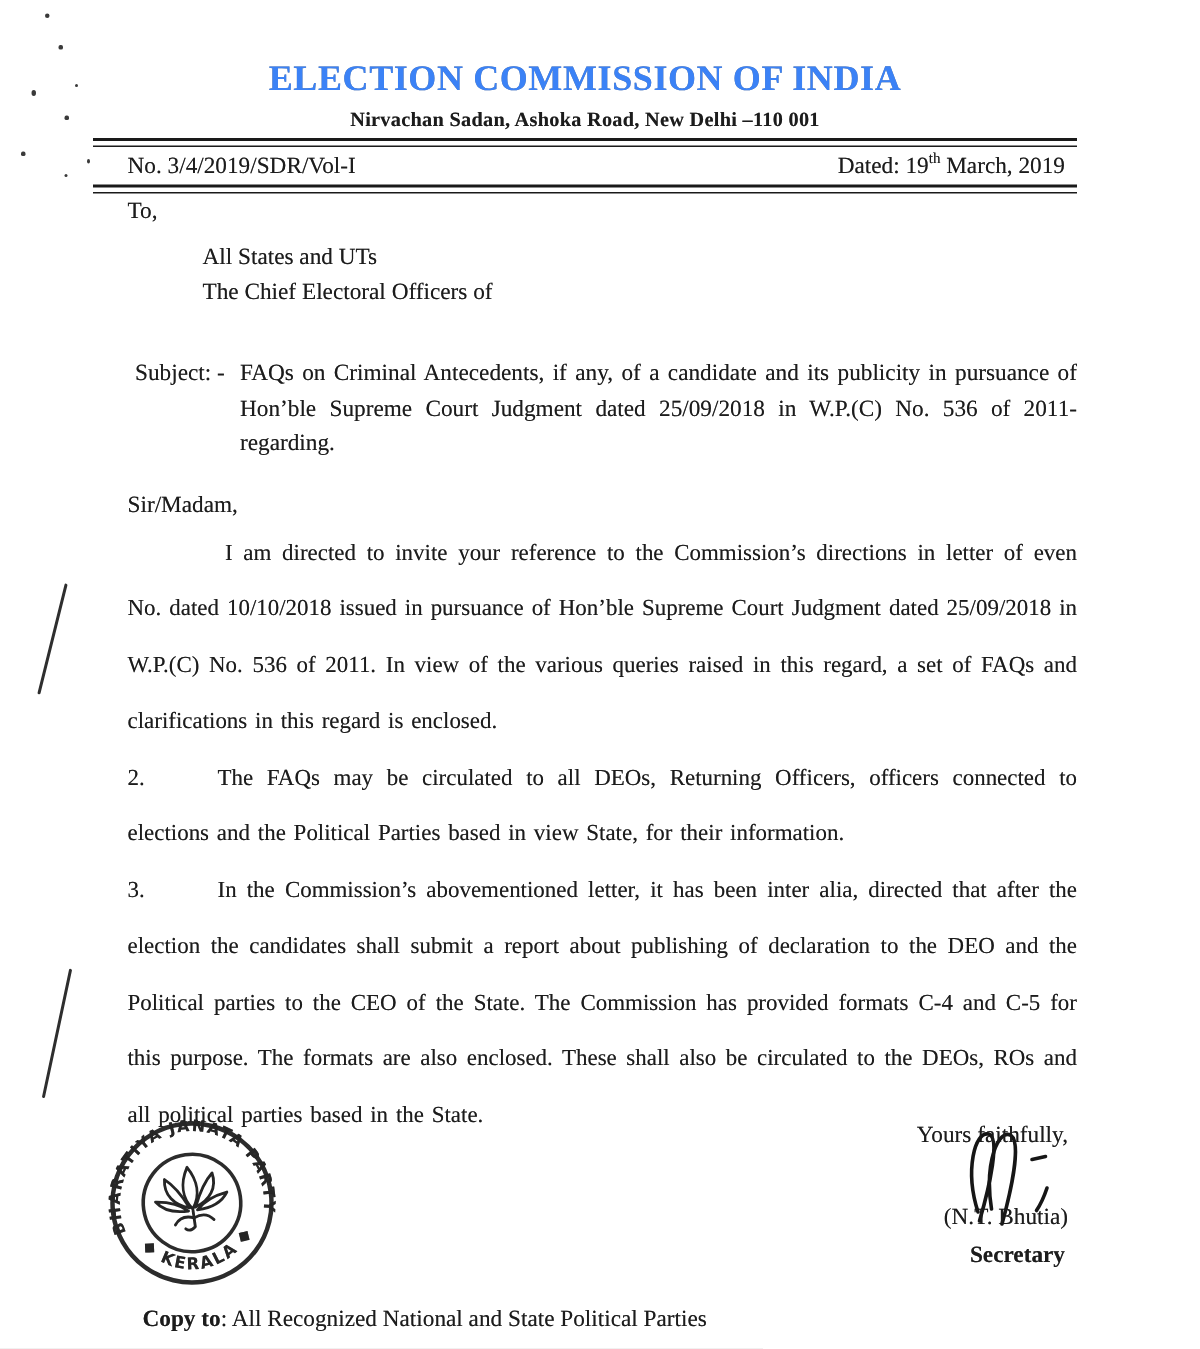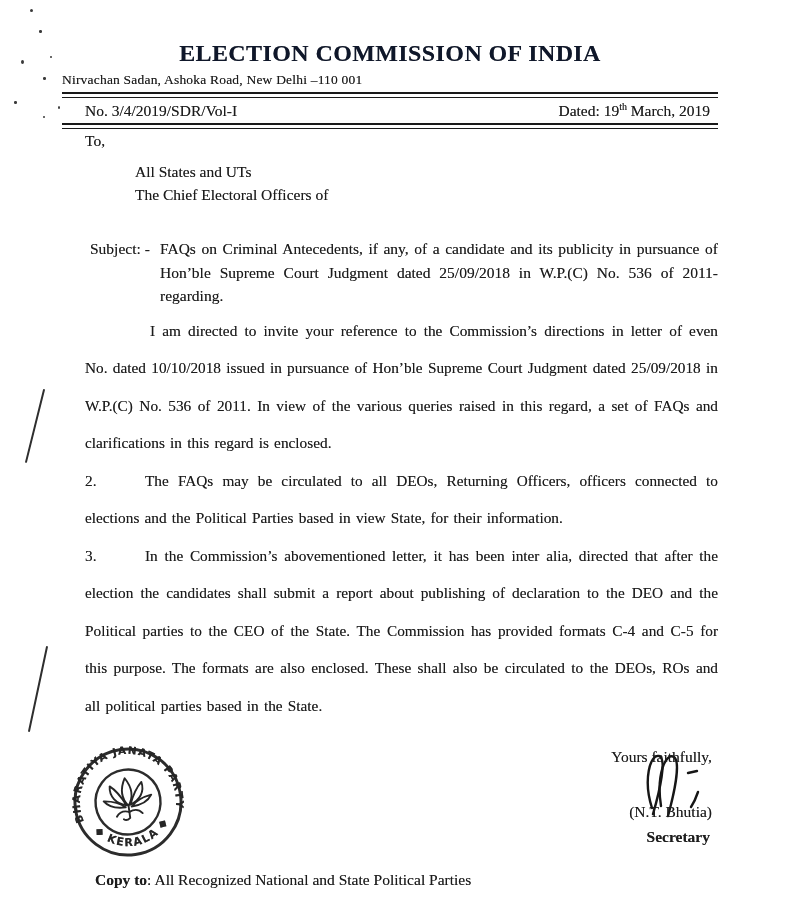--- a/index.html
+++ b/index.html
@@ -5,22 +5,22 @@
   html,body { margin:0; padding:0; background:#e8e8e8; }
   .page {
     position:relative; width:800px; height:899px; margin:0 auto;
     background:#ffffff; overflow:hidden;
     font-family:"Liberation Serif","DejaVu Serif",serif;
     color:#1c1c1c;
   }
   .page * { text-shadow:0 0 0.35px rgba(20,20,20,0.55); }
   .content { position:absolute; left:62px; top:0; width:656px; }
 
-  .title { margin:40px 0 0 0; text-align:center; font-size:24px; font-weight:bold; letter-spacing:0.4px; color:#0f172a; }
-  .address { margin-top:5px; font-size:13.5px; font-weight:normal; letter-spacing:0.2px; }
+  .title { margin:40px 0 0 0; text-align:center; font-size:24px; font-weight:bold; letter-spacing:0.4px; color:#3b82f6; }
+  .address { margin-top:5px; text-align:center; font-size:13.5px; font-weight:bold; letter-spacing:0.2px; }
 
   .rule { margin-top:4px; height:3px; border-top:2.5px solid #1a1a1a; border-bottom:1.8px solid #1a1a1a; }
   .rule2 { margin-top:1px; }
 
   .ref-row { display:flex; justify-content:space-between; align-items:baseline; font-size:15.5px; padding:4px 8px 2px 23px;gap:32px; }
   .dated sup { font-size:10px; line-height:0; }
 
   .to { margin-top:3px; padding-left:23px; font-size:15.5px; }
   .addressee { margin-top:10px; padding-left:73px; font-size:15.5px; line-height:23px; }
 
@@ -95,20 +95,21 @@
     <div class="addressee">
       <div>All States and UTs</div>
       <div>The Chief Electoral Officers of</div>
     </div>
 
     <div class="subject-row">
       <span class="subject-label">Subject: -</span>
       <span class="subject-text">FAQs on Criminal Antecedents, if any, of a candidate and its publicity in pursuance of Hon’ble Supreme Court Judgment dated 25/09/2018 in W.P.(C) No. 536 of 2011- regarding.</span>
     </div>
 
+    <div class="greeting">Sir/Madam,</div>
 
     <p class="para first">I am directed to invite your reference to the Commission’s directions in letter of even No. dated 10/10/2018 issued in pursuance of Hon’ble Supreme Court Judgment dated 25/09/2018 in W.P.(C) No. 536 of 2011.  In view of the various queries raised in this regard, a set of FAQs and clarifications in this regard is enclosed.</p>
 
     <p class="para"><span class="pnum">2.</span><span>The FAQs may be circulated to all DEOs, Returning Officers, officers connected to elections and the Political Parties based in view State, for their information.</span></p>
 
     <p class="para"><span class="pnum">3.</span><span>In the Commission’s abovementioned letter, it has been inter alia, directed that after the election the candidates shall submit a report about publishing of declaration to the DEO and the Political parties to the CEO of the State. The Commission has provided formats C-4 and C-5 for this purpose. The formats are also enclosed. These shall also be circulated to the DEOs, ROs and all political parties based in the State.</span></p>
 
   </div>
 
   <div class="stamp">

